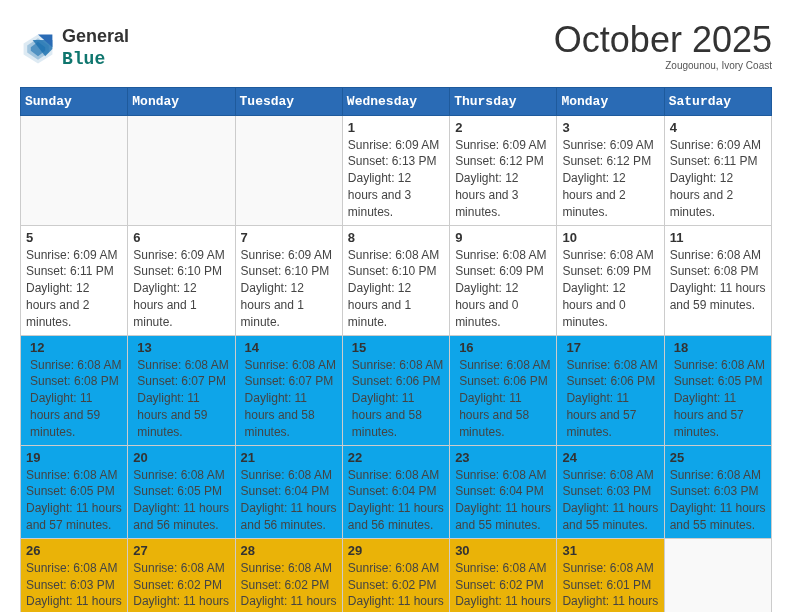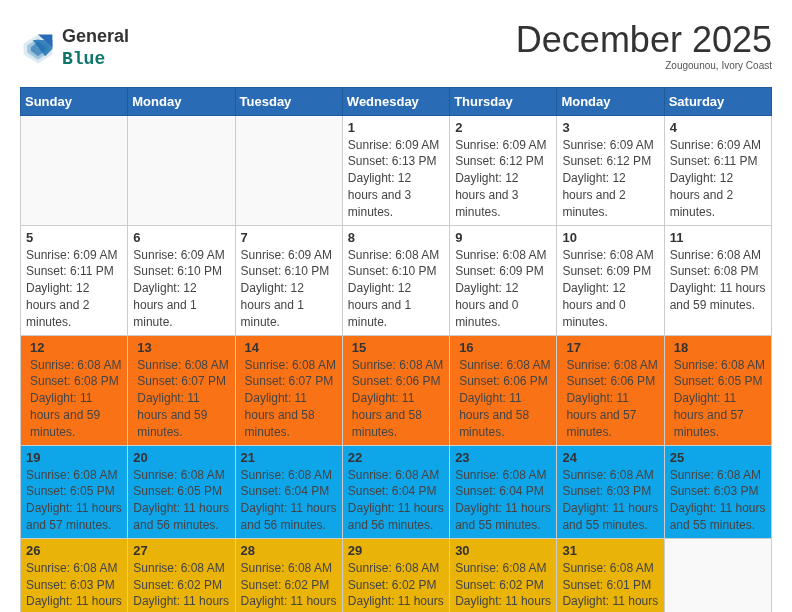--- a/index.html
+++ b/index.html
@@ -50,20 +50,21 @@
       border-collapse: collapse;
       border: 1px solid #ccc;
     }
     .calendar th {
       background: #2a6bb5;
       color: #fff;
       padding: 6px 4px;
       font-size: 13px;
       text-align: left;
       border: 1px solid #1e5a9c;
+      font-family: Liberation Mono, monospace;
     }
     .calendar td {
       vertical-align: top;
       border: 1px solid #ccc;
       padding: 4px 5px;
       width: calc(100% / 7);
       min-height: 80px;
       background: #fff;
     }
     .calendar tr:nth-child(even) td {
@@ -77,21 +78,21 @@
     }
     .day-info {
       font-size: 12px;
       color: #444;
       line-height: 1.4;
     }
     .empty-cell {
       background: #f9f9f9 !important;
     }
     .calendar tr:nth-child(2) td { background: #fff; }
-    .calendar tr:nth-child(3) td { background: #f97316; padding-left: 9px; }
+    .calendar tr:nth-child(3) td { background: #0ea5e9; padding-left: 9px; }
     .calendar tr:nth-child(4) td { background: #0ea5e9; }
     .calendar tr:nth-child(5) td { background: #eab308; }
     .calendar tr:nth-child(6) td { background: #fff; }
     .calendar tr:nth-child(7) td { background: #f5f7fa; }
   </style>
 </head>
 <body>
 
 <div class="header">
   <div class="logo">
@@ -101,21 +102,21 @@
       <polygon points="20,12 28,18 28,22 20,28 12,22 12,18" fill="#1a6faf" opacity="0.6"></polygon>
       <polygon points="14,10 36,10 36,20 28,28" fill="#1a6faf" opacity="0.8"></polygon>
       <polygon points="20,4 36,4 36,18" fill="#2a6bb5"></polygon>
     </svg>
     <div class="logo-text">
       <span class="logo-general">General</span><br>
       <span class="logo-blue">Blue</span>
     </div>
   </div>
   <div class="title-block">
-    <div class="month-title">December 2025</div>
+    <div class="month-title">October 2025</div>
     <div class="subtitle">Zougounou, Ivory Coast</div>
   </div>
 </div>
 
 <table class="calendar">
   <thead>
     <tr>
     <th>Sunday</th>
         <th>Monday</th>
         <th>Tuesday</th>

